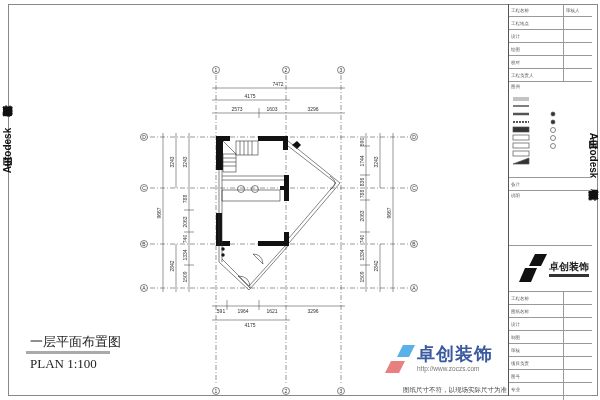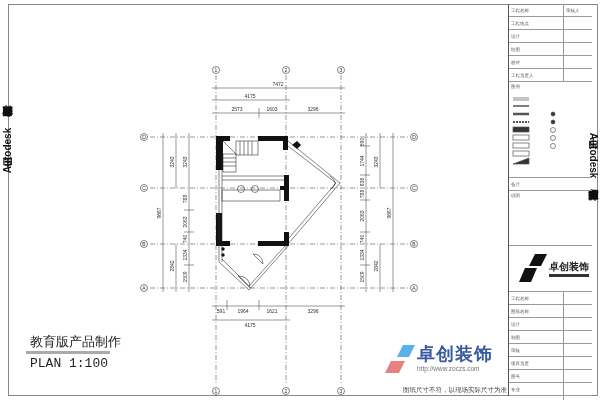--- a/index.html
+++ b/index.html
@@ -2,21 +2,21 @@
 <html><head>
 <meta charset="utf-8">
 <style>
   html,body{margin:0;padding:0;background:#fff;}
   body{width:600px;height:400px;position:relative;overflow:hidden;font-family:"Liberation Sans",sans-serif;color:#222;}
   .frame{position:absolute;left:8px;top:4px;width:590px;height:392px;border:1px solid #888;box-sizing:border-box;}
   svg{position:absolute;left:0;top:0;}
   .vtext{position:absolute;writing-mode:vertical-rl;font-weight:bold;font-size:10px;color:#111;white-space:nowrap;}
   .title-cn{position:absolute;left:30px;top:333px;font-family:"DejaVu Serif",serif;font-size:13px;color:#222;}
   .title-line{position:absolute;left:26px;top:351px;width:84px;height:3px;background:#aaa;}
-  .title-en{position:absolute;left:30px;top:356px;font-family:Liberation Mono, monospace;font-size:13px;color:#222;}
+  .title-en{position:absolute;left:30px;top:356px;font-family:Liberation Serif, serif;font-size:13px;color:#222;}
   .logo{position:absolute;left:385px;top:342px;width:140px;height:40px;}
   .logo .name{position:absolute;left:32px;top:0;font-size:18px;font-weight:bold;color:#3a5aa0;letter-spacing:1px;}
   .logo .url{position:absolute;left:32px;top:23px;font-size:6.5px;color:#777;}
   .note{position:absolute;left:403px;top:386px;font-size:6.5px;color:#444;white-space:nowrap;}
   .tb{position:absolute;left:508px;top:4px;width:84px;height:392px;border-left:1px solid #555;box-sizing:border-box;font-size:4.5px;color:#555;}
   .tb .row{border-bottom:1px solid #999;height:12px;display:flex;align-items:center;}
   .tb .c1{width:52px;padding-left:2px;border-right:1px solid #999;height:100%;display:flex;align-items:center;overflow:hidden;white-space:nowrap;}
   .tb .c2{flex:1;padding-left:2px;overflow:hidden;white-space:nowrap;}
   .tb .legend{height:95px;border-bottom:1px solid #999;position:relative;}
   .tb .notes{height:55px;border-bottom:1px solid #999;padding:2px;box-sizing:border-box;}
@@ -178,21 +178,21 @@
     <line x1="222" y1="180" x2="284" y2="180"></line>
     <rect x="222" y="190" width="58" height="11"></rect>
     <circle cx="241" cy="189" r="3.5"></circle>
       <circle cx="255" cy="189" r="3.5"></circle>
 
     <path d="M253,254 L263,264 M253,254 Q262,254 263,264"></path>
     <path d="M238,276 L250,288 M238,276 Q250,276 250,288"></path>
   </g>
 </svg>
 
-<div class="title-cn">教育版产品制作</div>
+<div class="title-cn">一层平面布置图</div>
 <div class="title-line"></div>
 <div class="title-en">PLAN   1:100</div>
 
 <div class="logo">
   <svg width="30" height="30" style="left:0;top:3px;">
     <polygon points="0,28 6,16 20,16 14,28" fill="#e88080"></polygon>
     <polygon points="12,12 18,0 30,0 24,12" fill="#5ab0e8"></polygon>
   </svg>
   <div class="name">卓创装饰</div>
   <div class="url">http://www.zoczs.com</div>

